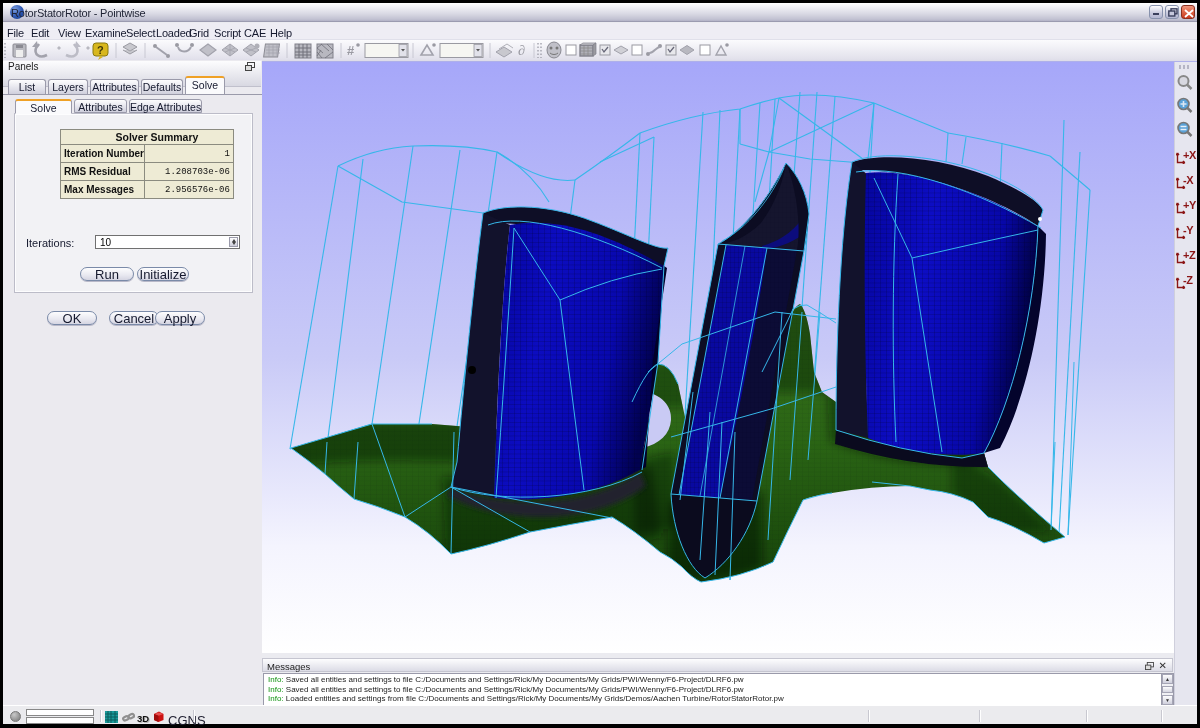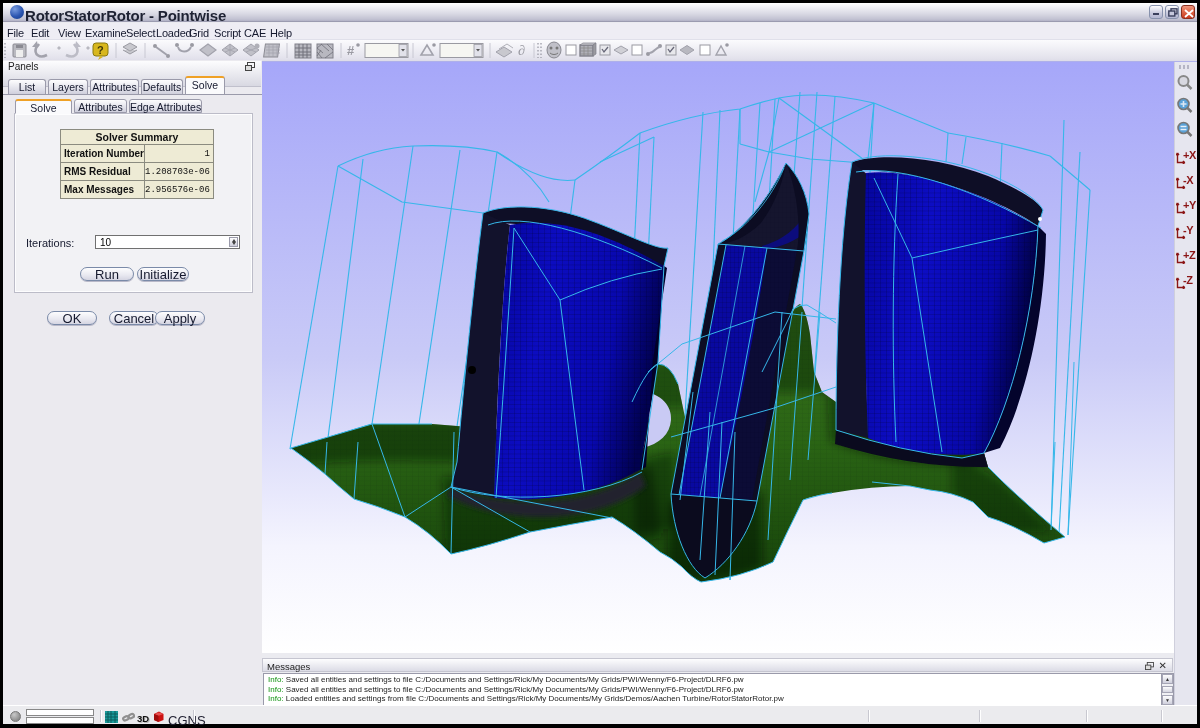--- a/index.html
+++ b/index.html
@@ -1,18 +1,18 @@
 <!DOCTYPE html>
 <html><head><meta charset="utf-8"><style>
 *{margin:0;padding:0;box-sizing:border-box;}
 html,body{width:1200px;height:728px;overflow:hidden;background:#000;font-family:"Liberation Sans",sans-serif;}
 #win{position:absolute;left:3px;top:3px;width:1194px;height:721px;background:#ebebf0;}
 
 #title{position:absolute;left:0;top:0;width:100%;height:19px;background:linear-gradient(#ffffff 0%,#f2f2f7 20%,#d9d9e4 60%,#c2c2d2 90%,#b2b2c6 100%);border-bottom:1px solid #9b9bb0;}
-#title .txt{position:absolute;left:22px;top:4px;font-size:15px;font-weight:bold;color:#1e2233;letter-spacing:-0.2px;}
+#title .txt{position:absolute;left:8px;top:4px;font-size:11px;font-weight:normal;color:#1e2233;letter-spacing:-0.2px;}
 #globe{position:absolute;left:7px;top:2px;width:14px;height:14px;border-radius:50%;background:radial-gradient(circle at 35% 30%,#7a9de0 0%,#2b55b0 55%,#123a86 100%);}
 .wbtn{position:absolute;top:2px;width:14px;height:14px;border-radius:3px;border:1px solid #8892ad;background:linear-gradient(#fdfdfe,#c7c9dd 60%,#b4b7d2);}
 #bmin{left:1146px;}#bmax{left:1162px;}
 #bclose{left:1178px;background:linear-gradient(#f0977f,#e06a4c 45%,#c83a1e);border-color:#8a3020;}
 
 #menu{position:absolute;left:0;top:20px;width:100%;height:17px;background:#eeedf4;border-bottom:1px solid #e0e0ea;}
 #menu span{position:absolute;top:4px;font-size:11px;color:#15192e;letter-spacing:-0.2px;}
 
 #tbar{position:absolute;left:0;top:37px;width:100%;height:23px;background:linear-gradient(#fbfbfd,#e3e2ec 80%,#d8d7e4);}
 #tbar .lav{position:absolute;left:0;top:21px;width:100%;height:2px;background:#aeb0ea;}
@@ -21,21 +21,21 @@
 #phead{position:absolute;left:0;top:1px;width:258px;height:26px;background:linear-gradient(#fdfdfe,#d8d8e2);border-bottom:1px solid #c0c0cc;}
 #phead span{position:absolute;left:5px;top:0px;font-size:10px;color:#222;}
 #pfloat{position:absolute;right:6px;top:1px;}
 .tab{position:absolute;top:19px;height:15px;background:linear-gradient(#fdfdfe,#dedee8 70%,#cfcfdc);border:1px solid #9a9aaa;border-bottom:none;border-radius:3px 3px 0 0;font-size:10.5px;color:#15192e;text-align:center;line-height:15px;white-space:nowrap;}
 .tab.active{top:16px;height:18px;background:#fafafc;border-top:2px solid #efa126;z-index:3;}
 #tabline{position:absolute;left:0;top:34px;width:259px;height:1px;background:#9a9aaa;z-index:2;}
 .stab{position:absolute;top:39px;height:14px;background:linear-gradient(#fdfdfe,#dedee8 70%,#cfcfdc);border:1px solid #9a9aaa;border-radius:3px 3px 0 0;font-size:10.5px;color:#15192e;text-align:center;line-height:14px;z-index:3;white-space:nowrap;}
 .stab.sactive{background:#fafafc;border-top:2px solid #efa126;border-bottom:1px solid #fafafc;height:15px;}
 #frame{position:absolute;left:11px;top:53px;width:239px;height:180px;border:1px solid #bcbcc8;background:#f2f2f5;box-shadow:inset 0 0 0 1px #fdfdfe;}
 #solvtab{position:absolute;left:57px;top:69px;border-collapse:collapse;font-size:10px;color:#111;}
-#solvtab td{border:1px solid #8b8b80;background:#eeebd5;}
+#solvtab td{border:1px solid #8b8b80;background:#eeebd5;padding-left:20px;}
 #solvtab .hd{height:15px;width:146px;text-align:center;font-weight:bold;font-size:10.5px;}
 #solvtab .lb{height:18px;width:80px;font-weight:bold;padding-left:3px;font-size:10px;white-space:nowrap;}
 #solvtab .vl{width:64px;text-align:right;padding-right:3px;font-family:"Liberation Mono",monospace;font-size:9px;white-space:nowrap;}
 #iterlb{position:absolute;left:23px;top:177px;font-size:11px;color:#15192e;}
 #iterbox{position:absolute;left:92px;top:175px;width:145px;height:14px;background:#fff;border:1px solid #707070;font-size:10px;color:#000;padding-left:4px;line-height:13px;}
 #spin{position:absolute;right:1px;top:1px;width:9px;height:10px;background:linear-gradient(#fdfdfe,#cfcfdc);border:1px solid #9a9aaa;}
 #spin i{position:absolute;left:2px;width:0;height:0;border-left:2.5px solid transparent;border-right:2.5px solid transparent;}
 #spin .up{top:1px;border-bottom:3px solid #444;}
 #spin .dn{bottom:1px;border-top:3px solid #444;}
 .btn{position:absolute;height:14px;background:linear-gradient(#fdfdfe,#e8e8f0 60%,#d5d5e2);border:1px solid #7a8aa8;border-radius:7px;font-size:13px;color:#15192e;text-align:center;line-height:13px;box-shadow:0 1px 0 #b8b8c8;}

